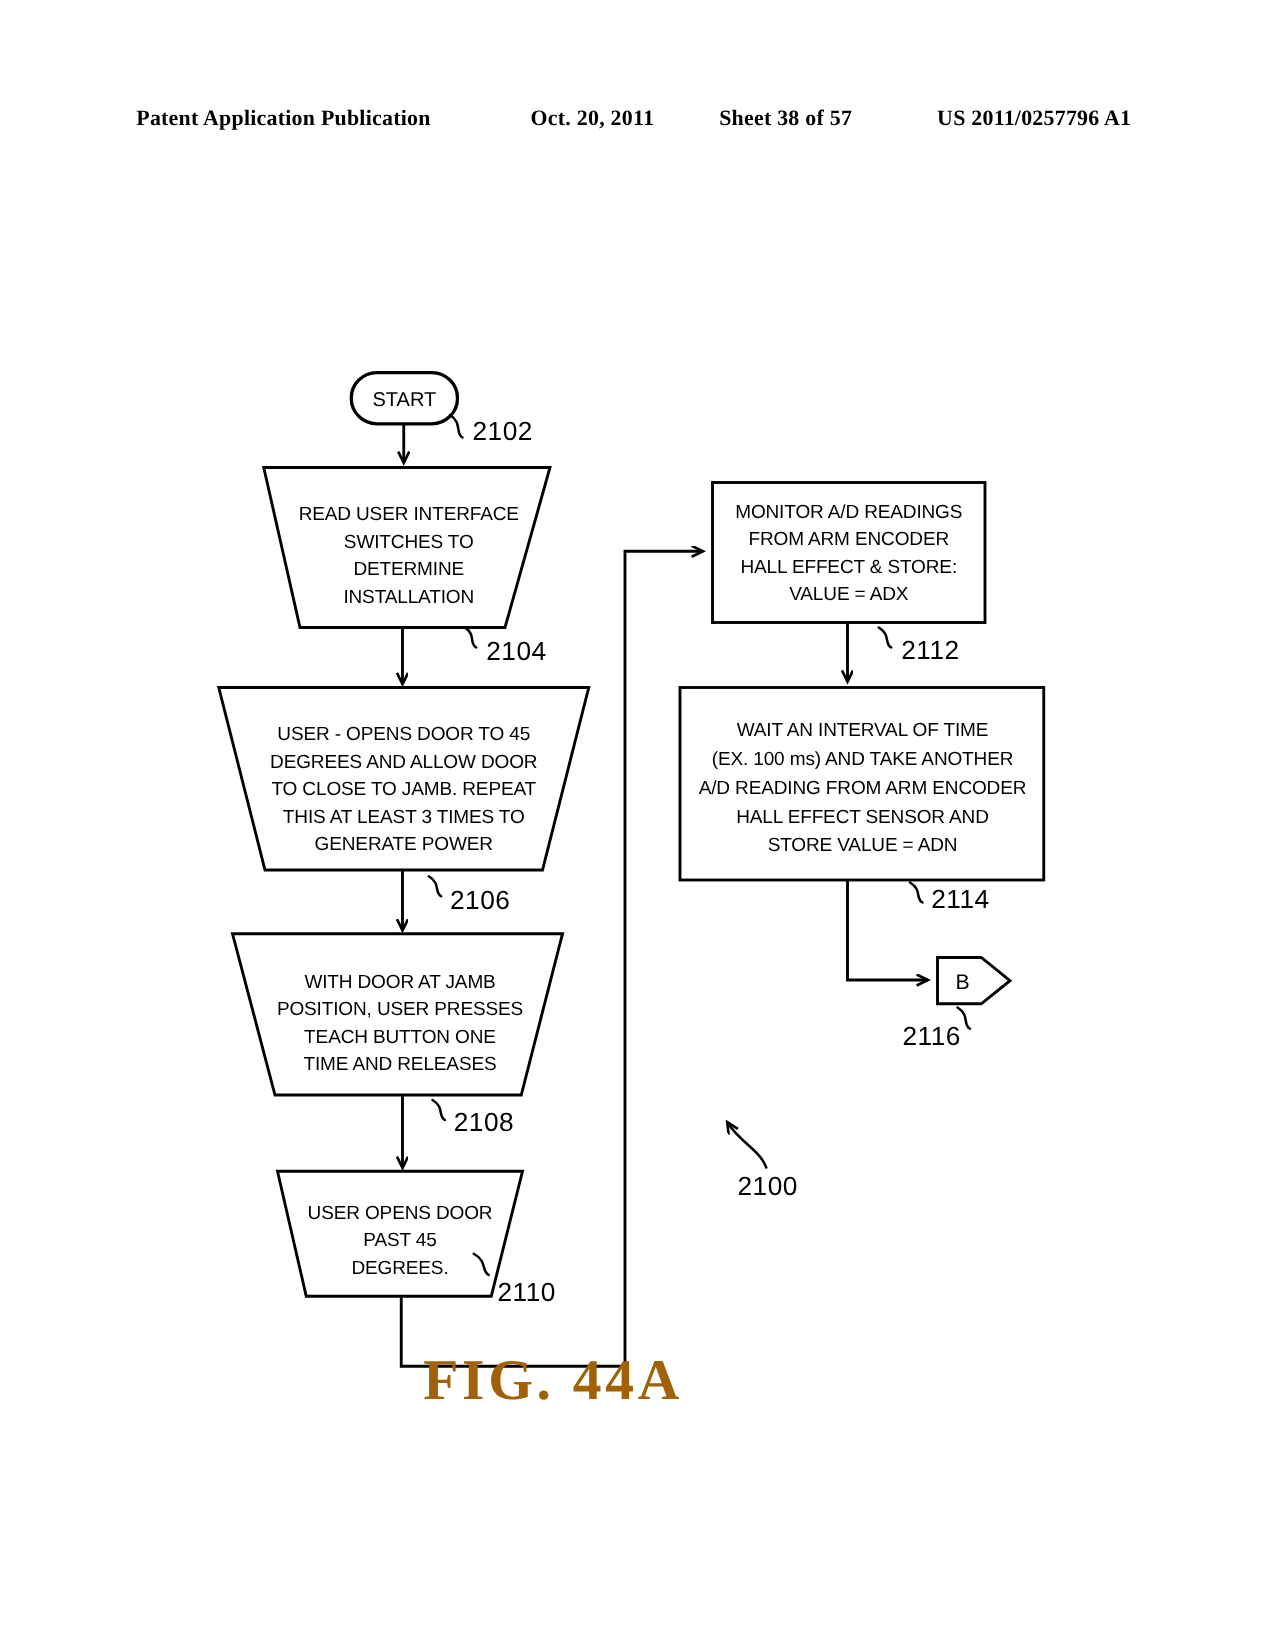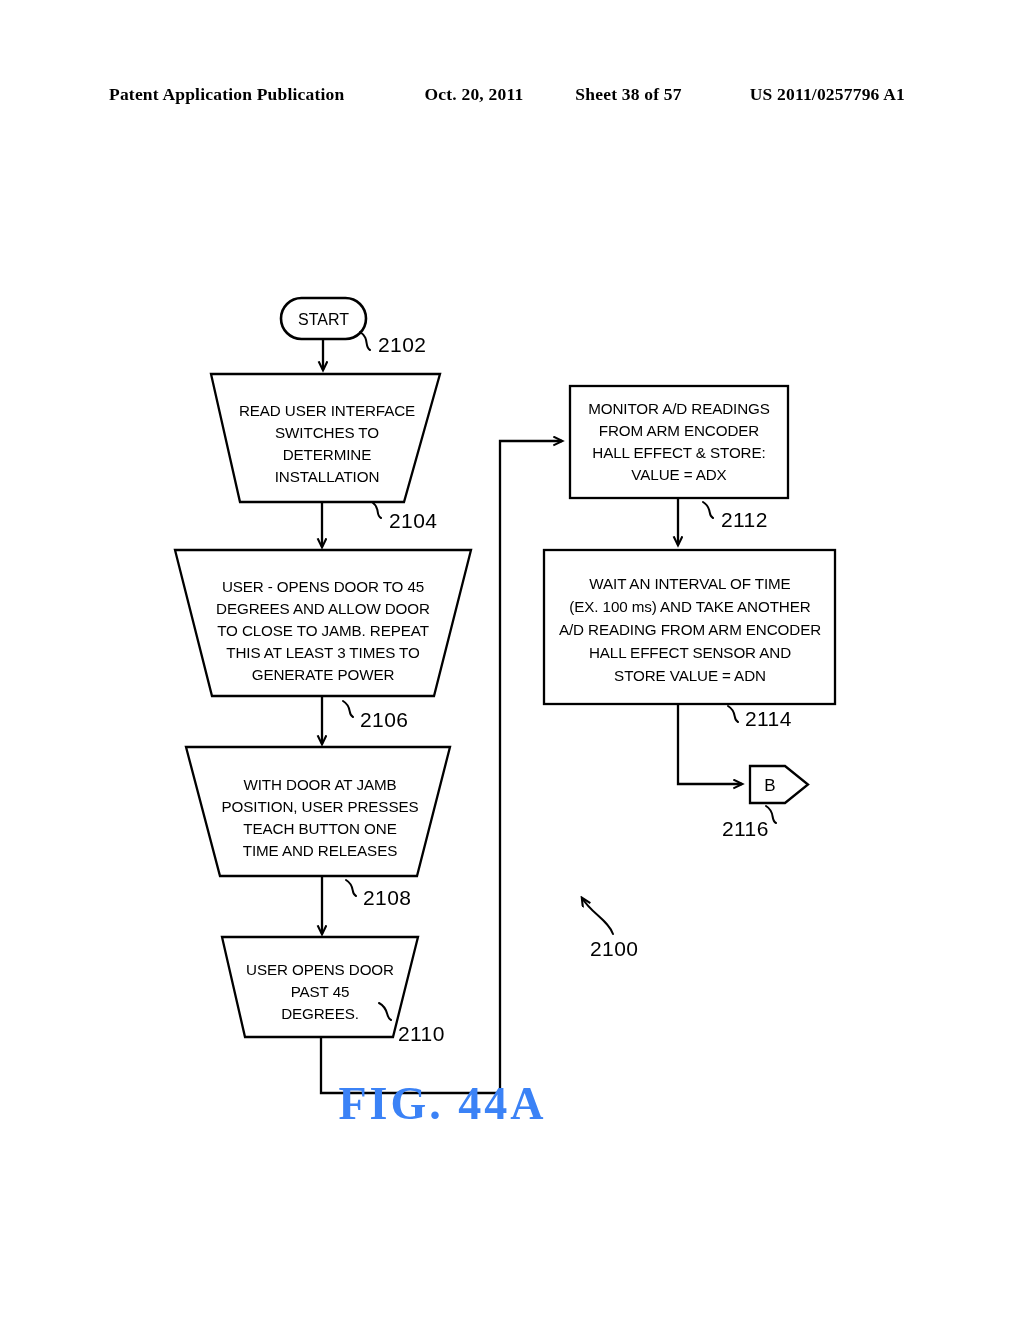--- a/index.html
+++ b/index.html
@@ -113,21 +113,21 @@
   .fig-caption {
     position: absolute;
     top: 1077px;
     left: 0;
     width: 885px;
     text-align: center;
     font-family: "Liberation Serif", serif;
     font-weight: bold;
     font-size: 46px;
     letter-spacing: 3px;
-    color: #3b82f6;
+    color: #a16207;
   }
 </style>
 </head>
 <body>
 
 <div class="page-header">
   <span class="hdr-pub">Patent Application Publication</span>
   <span class="hdr-date">Oct. 20, 2011</span>
   <span class="hdr-sheet">Sheet 38 of 57</span>
   <span class="hdr-patentno">US 2011/0257796 A1</span>

